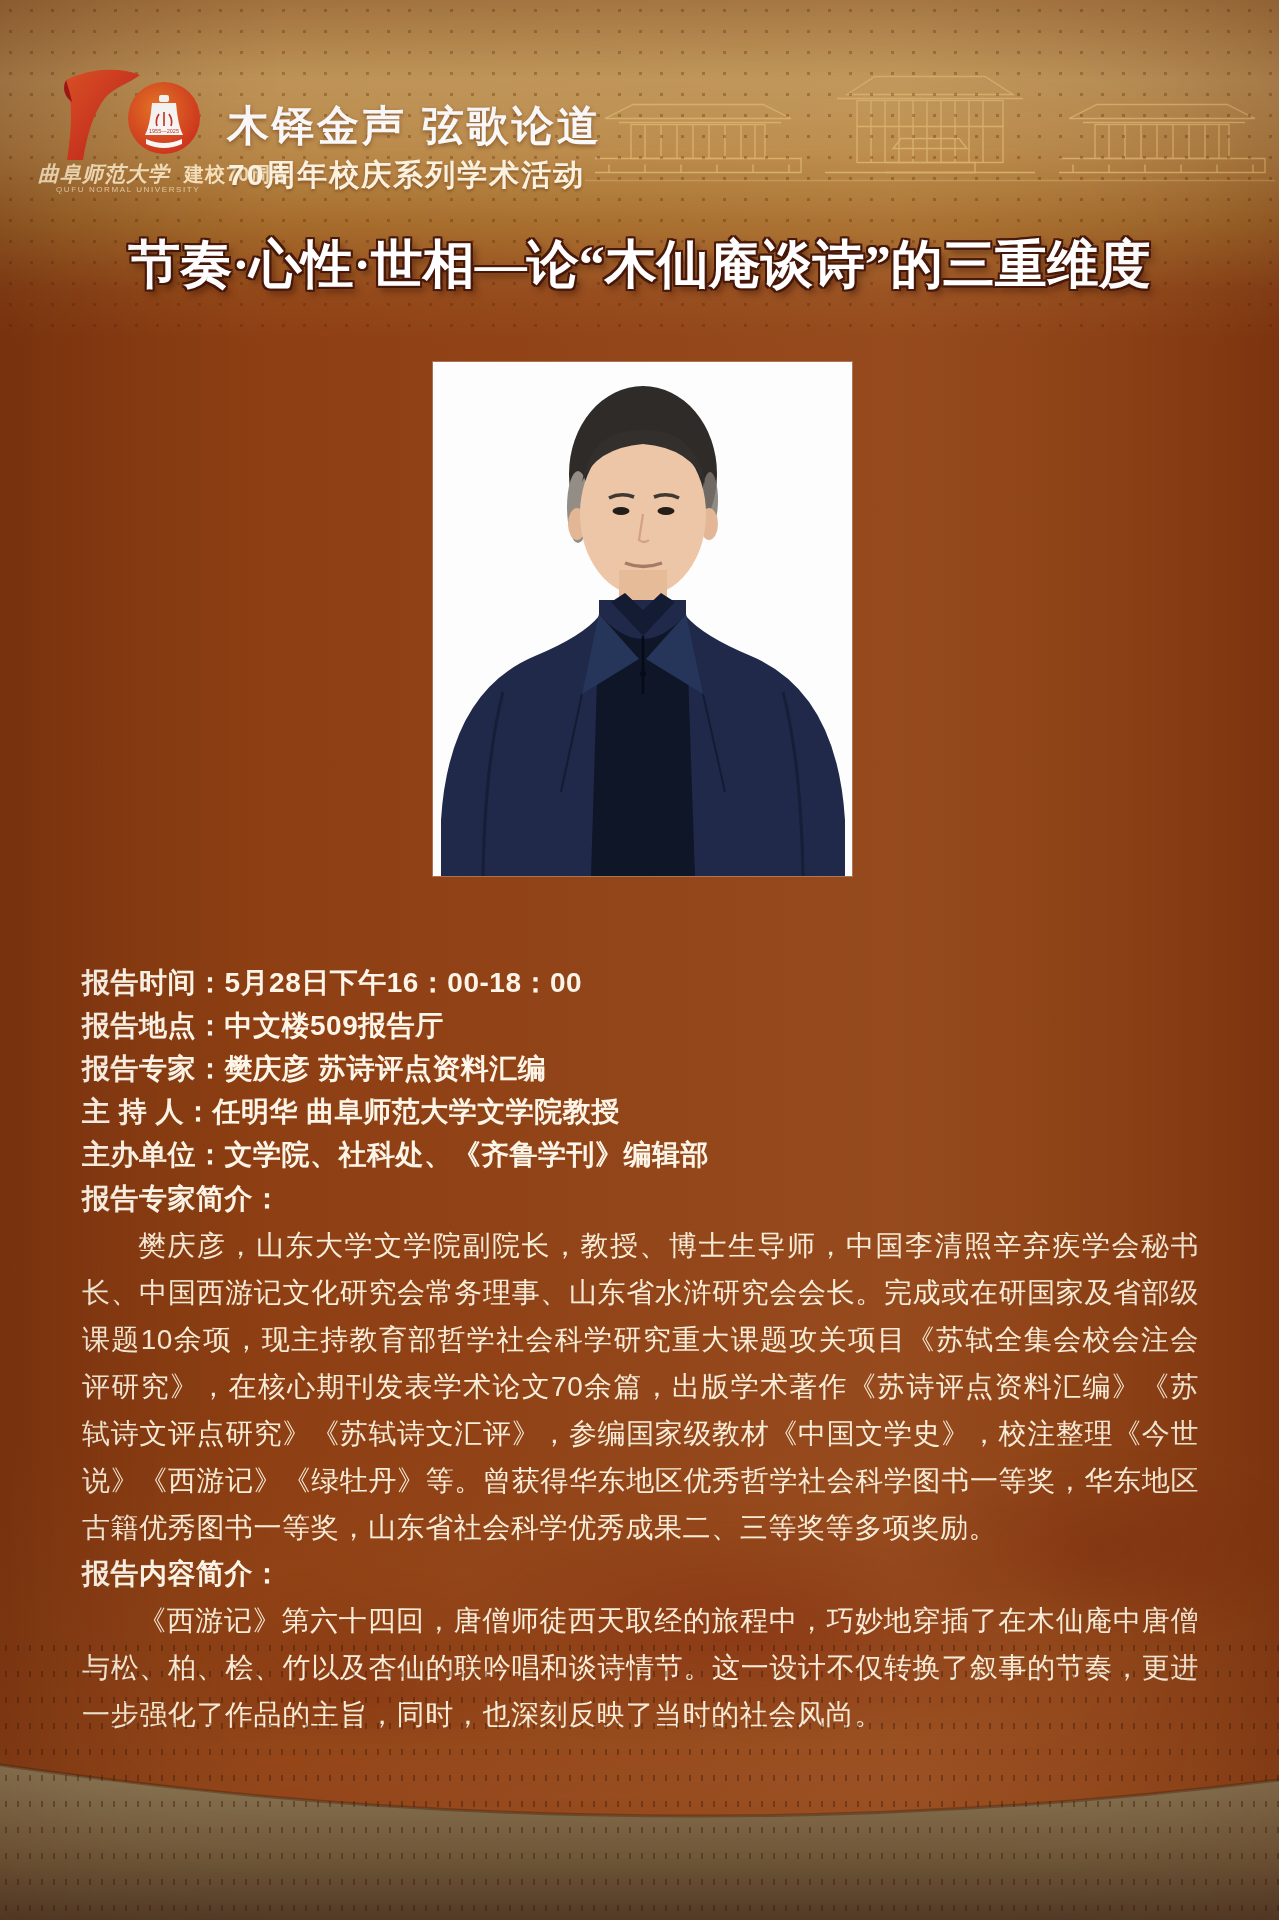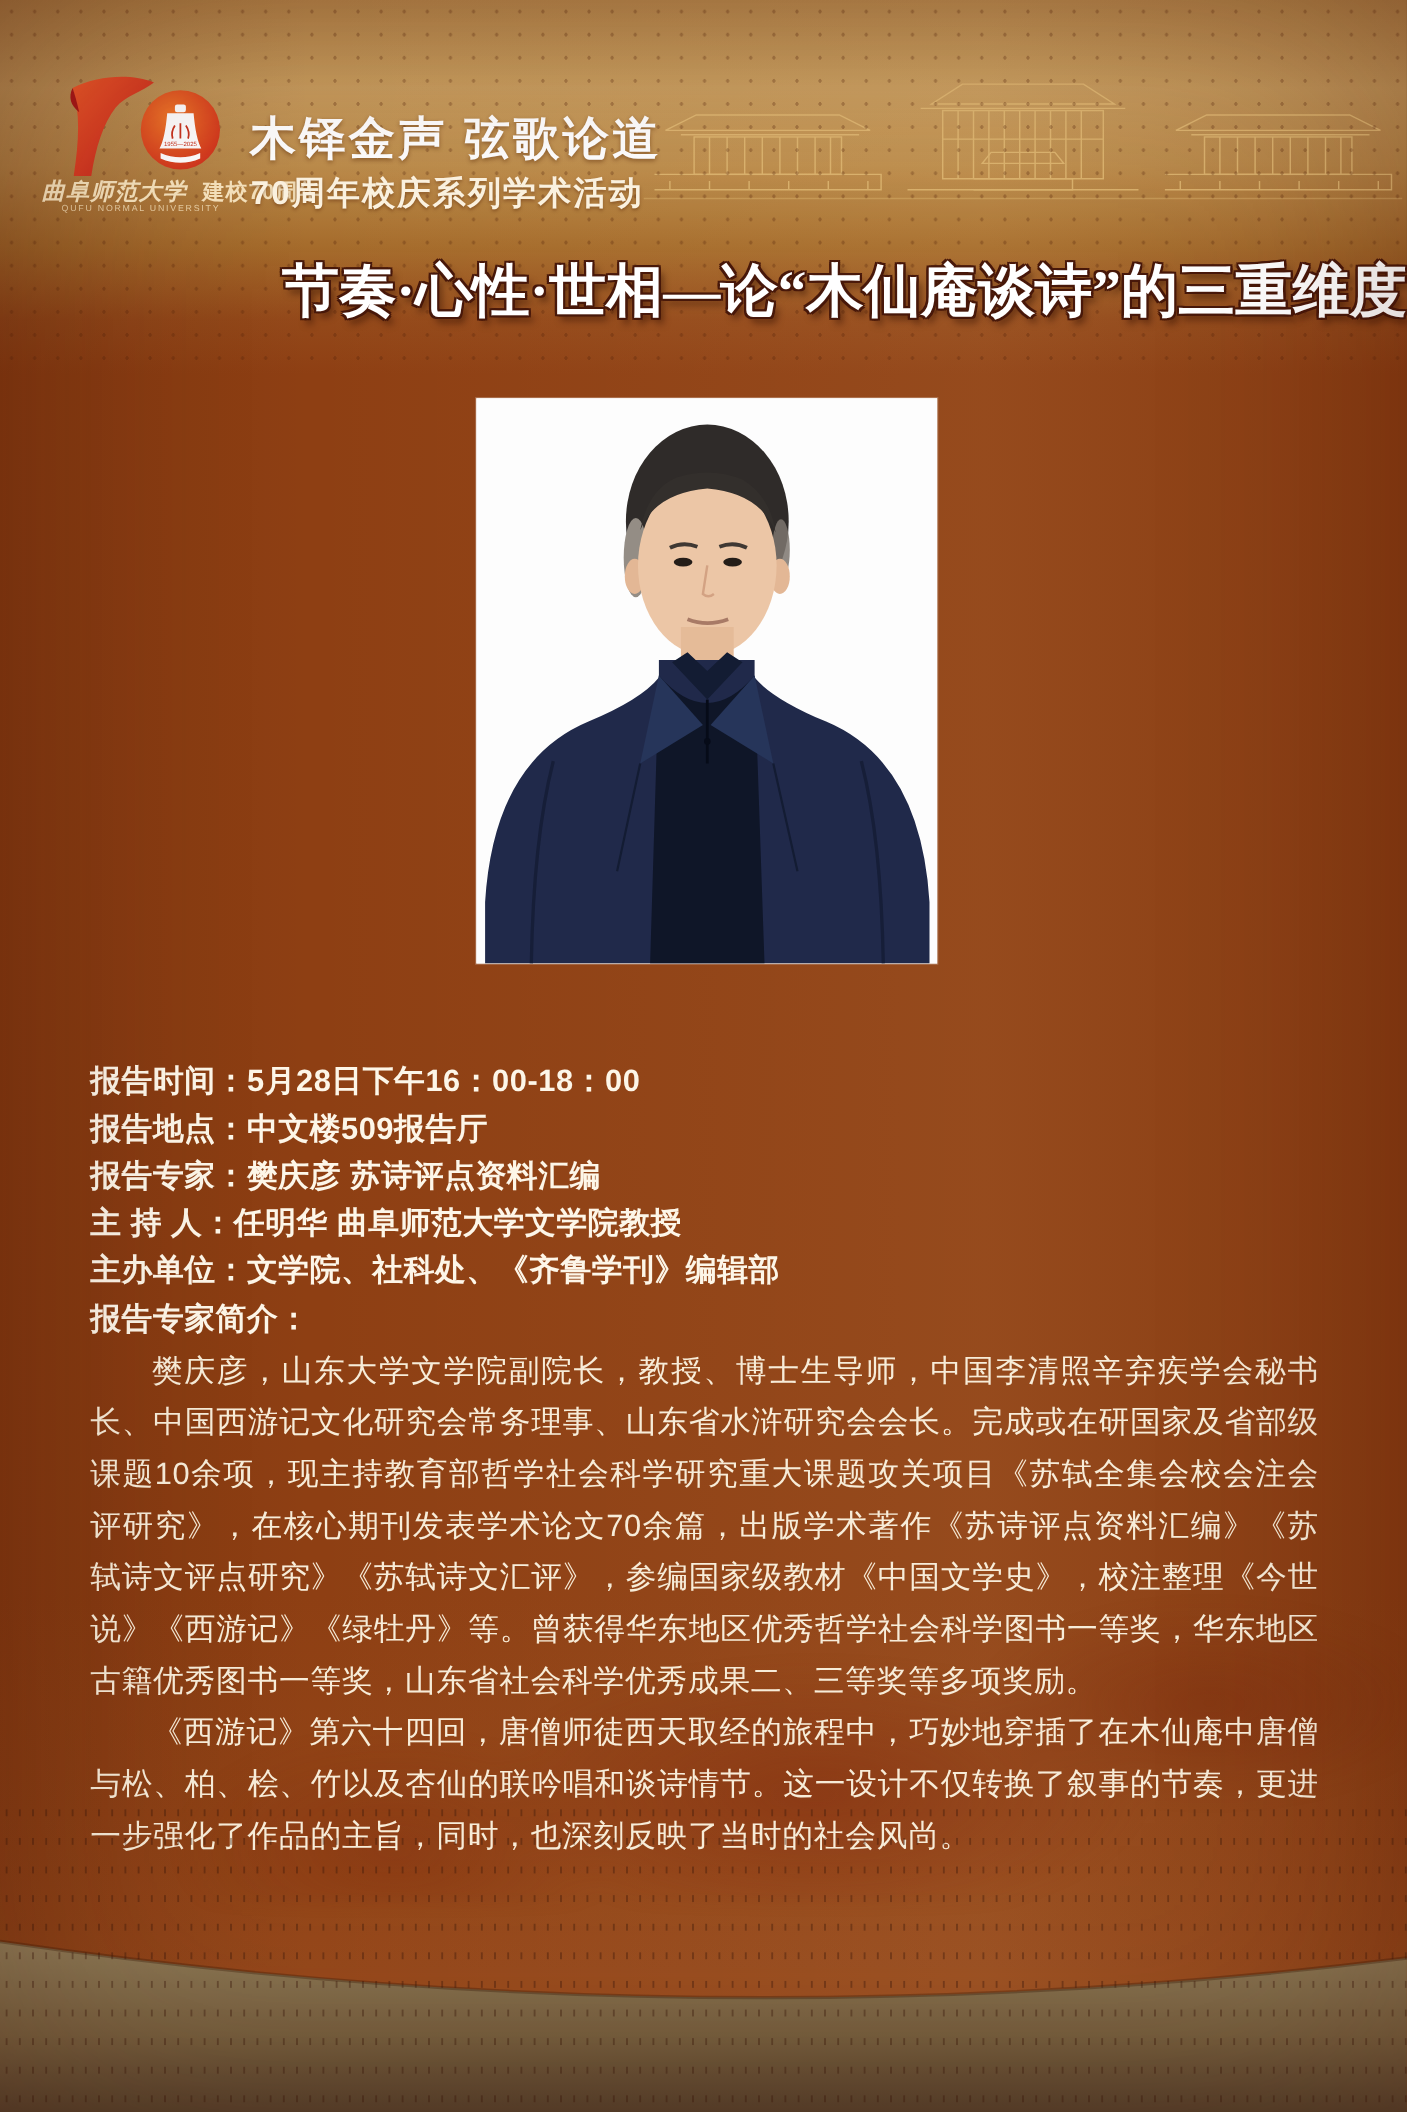--- a/index.html
+++ b/index.html
@@ -73,21 +73,21 @@
   }
   .subslogan{
     position:absolute;left:228px;top:155px;
     font-size:30px;font-weight:700;color:#fdf4e2;letter-spacing:2px;
     text-shadow:0 2px 3px rgba(80,30,5,.4);
   }
 
   
   .title{
     position:absolute;left:0;top:230px;width:1279px;margin:0;
-    text-align:right;
+    text-align:center;
     font-family:"Liberation Serif","DejaVu Serif",serif;
     font-size:52px;font-weight:900;color:#ffffff;letter-spacing:0px;
     text-shadow:
       2px 0 0 #48180a,-2px 0 0 #48180a,0 2px 0 #48180a,0 -2px 0 #48180a,
       2px 2px 0 #48180a,-2px 2px 0 #48180a,2px -2px 0 #48180a,-2px -2px 0 #48180a,
       4px 5px 7px rgba(45,12,0,.55);
   }
 
   
   .photo{
@@ -251,20 +251,21 @@
     <div class="info-line">
       <span class="info-label">主 持 人：</span><span class="info-value">任明华 曲阜师范大学文学院教授</span>
     </div>
     <div class="info-line">
       <span class="info-label">主办单位：</span><span class="info-value">文学院、社科处、《齐鲁学刊》编辑部</span>
     </div>
 
     <h2 class="section-heading">报告专家简介：</h2>
     <p class="body-par">樊庆彦，山东大学文学院副院长，教授、博士生导师，中国李清照辛弃疾学会秘书长、中国西游记文化研究会常务理事、山东省水浒研究会会长。完成或在研国家及省部级课题10余项，现主持教育部哲学社会科学研究重大课题攻关项目《苏轼全集会校会注会评研究》，在核心期刊发表学术论文70余篇，出版学术著作《苏诗评点资料汇编》《苏轼诗文评点研究》《苏轼诗文汇评》，参编国家级教材《中国文学史》，校注整理《今世说》《西游记》《绿牡丹》等。曾获得华东地区优秀哲学社会科学图书一等奖，华东地区古籍优秀图书一等奖，山东省社会科学优秀成果二、三等奖等多项奖励。</p>
 
+    <h2 class="section-heading">报告内容简介：</h2>
     <p class="body-par">《西游记》第六十四回，唐僧师徒西天取经的旅程中，巧妙地穿插了在木仙庵中唐僧与松、柏、桧、竹以及杏仙的联吟唱和谈诗情节。这一设计不仅转换了叙事的节奏，更进一步强化了作品的主旨，同时，也深刻反映了当时的社会风尚。</p>
   </div>
 
   <svg class="bottom-curve" viewBox="0 0 1279 270" preserveAspectRatio="none">
     <defs>
       <linearGradient id="bgray" x1="0" y1="0" x2="0" y2="1">
         <stop offset="0" stop-color="#8e7b57"></stop>
         <stop offset="0.55" stop-color="#77603f"></stop>
         <stop offset="1" stop-color="#57422c"></stop>
       </linearGradient>

